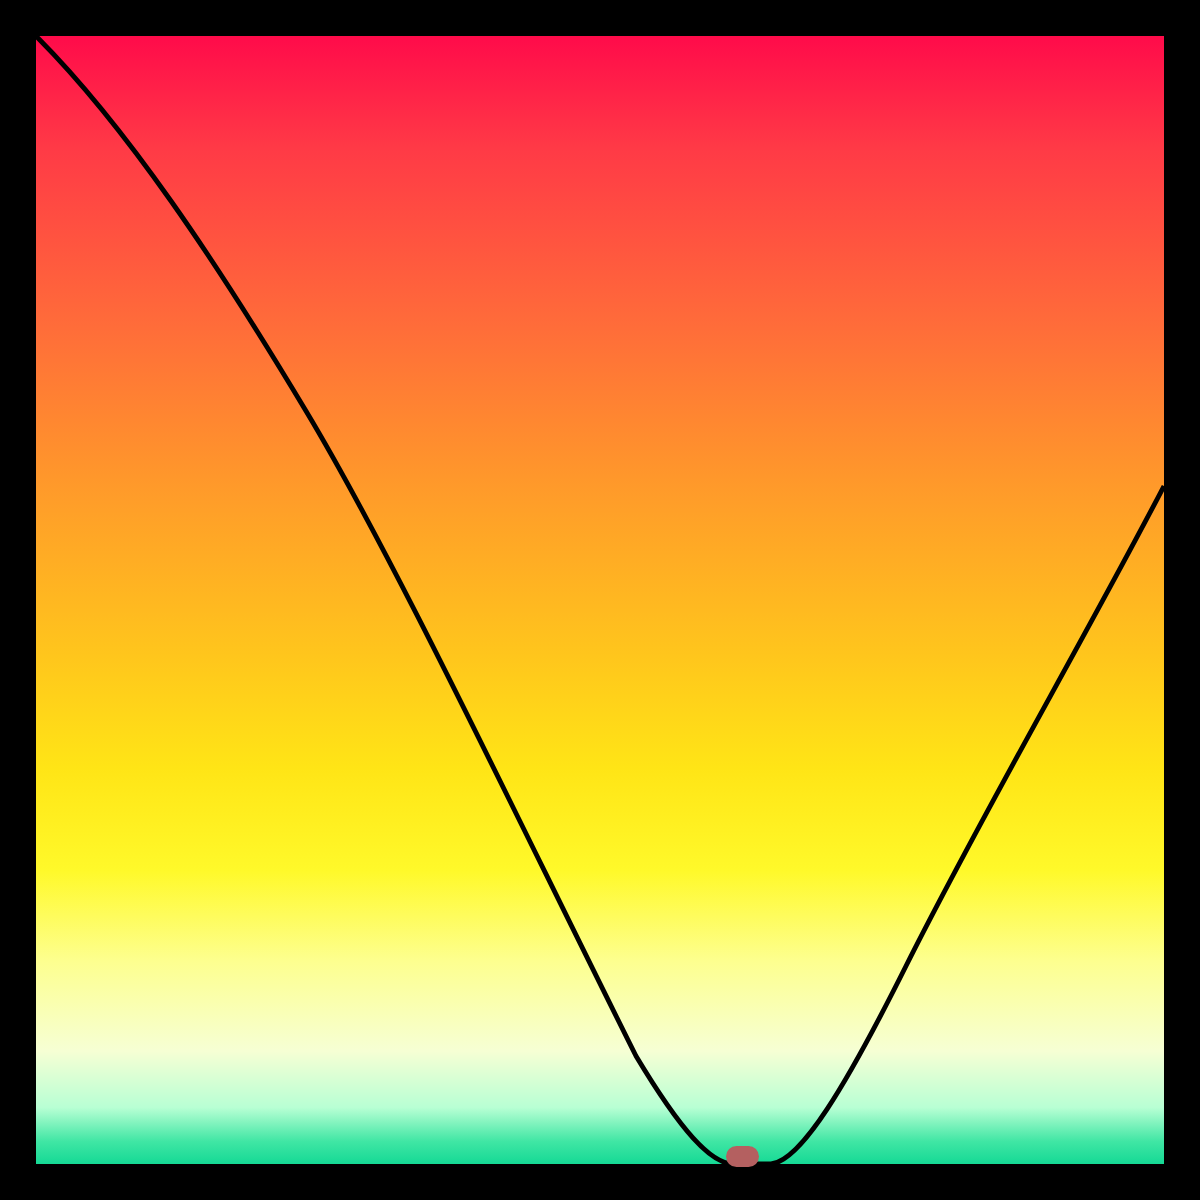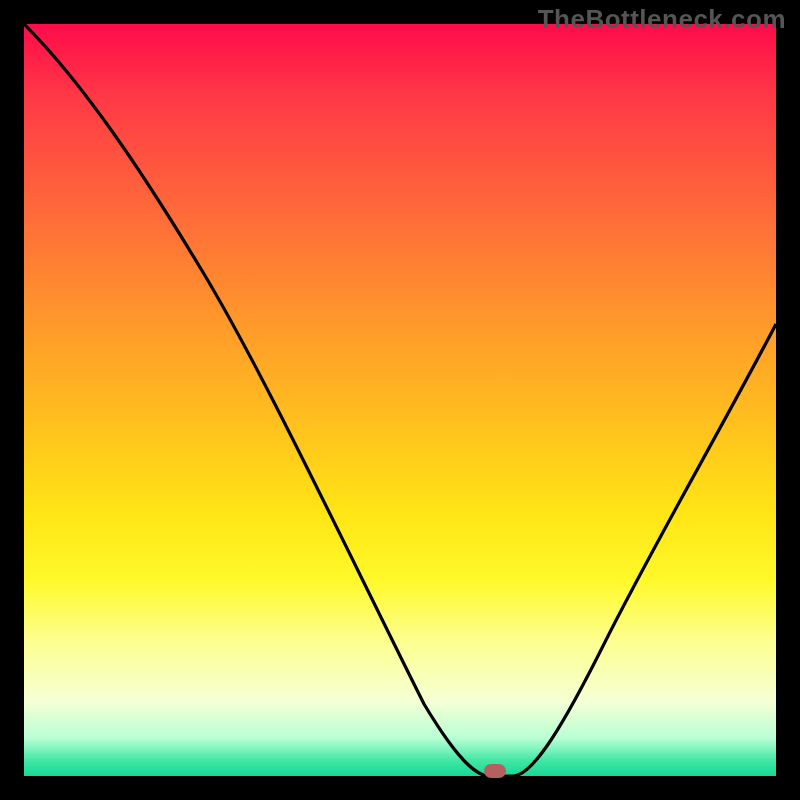--- a/index.html
+++ b/index.html
@@ -61,21 +61,20 @@
     width: 22px;
     height: 14px;
     background: #b46060;
     border-radius: 7px;
   }
 </style>
 </head>
 <body>
 
 <div class="container">
-  <div class="watermark">TheBottleneck.com</div>
 
   <div class="plot-area">
     <div class="gradient"></div>
 
     <svg class="curve" viewBox="0 0 752 752" preserveAspectRatio="none">
       <path d="M 0 0
                C 60 60, 120 150, 180 250
                C 240 350, 320 520, 400 680
                C 430 730, 450 752, 465 752
                L 490 752

